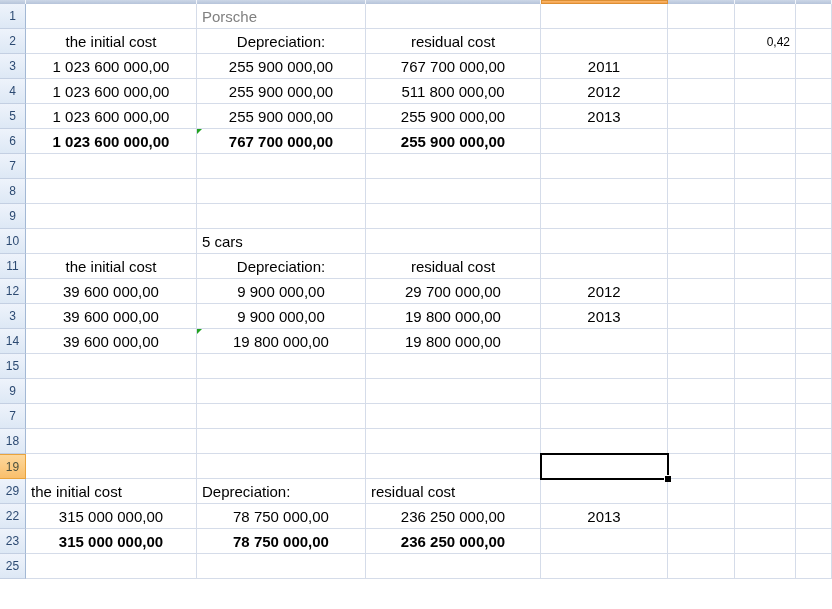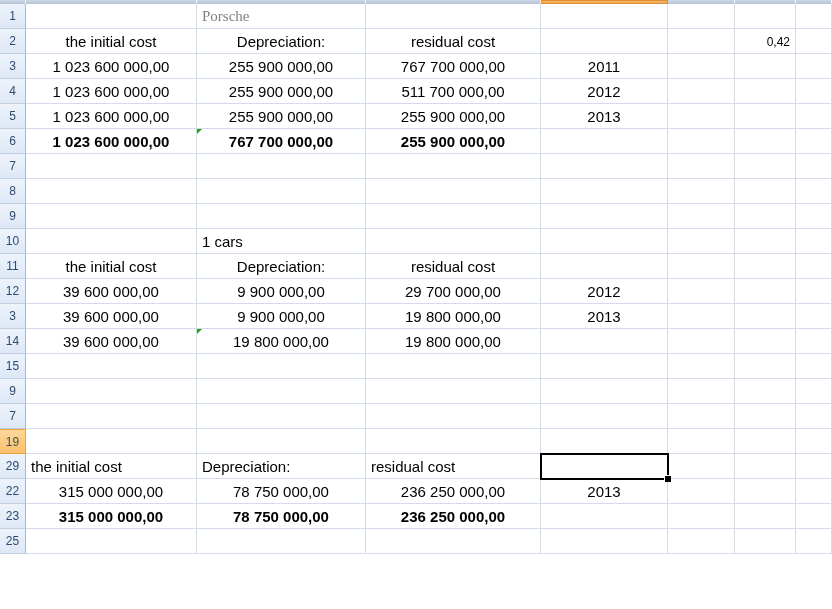--- a/index.html
+++ b/index.html
@@ -89,21 +89,21 @@
       <div class="strip-seg" style="width: 175px;"></div>
       <div class="strip-seg strip-sel" style="width: 127px;"></div>
       <div class="strip-seg" style="width: 67px;"></div>
       <div class="strip-seg" style="width: 61px;"></div>
       <div class="strip-seg" style="width: 36px;"></div>
     </div>
   <div id="grid-rows">
       <div class="row">
         <div class="rowhdr">1</div>
         <div class="cell" style="width: 171px;"></div>
-        <div class="cell l muted" style="width: 169px; font-family: Liberation Serif, serif;">
+        <div class="cell l muted" style="width: 169px;">
           <span>Porsche</span>
         </div>
         <div class="cell" style="width: 175px;"></div>
         <div class="cell" style="width: 127px;"></div>
         <div class="cell" style="width: 67px;"></div>
         <div class="cell" style="width: 61px;"></div>
         <div class="cell" style="width: 36px;"></div>
       </div>
       <div class="row">
         <div class="rowhdr">2</div>
@@ -143,21 +143,21 @@
       </div>
       <div class="row">
         <div class="rowhdr">4</div>
         <div class="cell c" style="width: 171px;">
           <span>1 023 600 000,00</span>
         </div>
         <div class="cell c" style="width: 169px;">
           <span>255 900 000,00</span>
         </div>
         <div class="cell c" style="width: 175px;">
-          <span>511 700 000,00</span>
+          <span>511 800 000,00</span>
         </div>
         <div class="cell c" style="width: 127px;">
           <span>2012</span>
         </div>
         <div class="cell" style="width: 67px;"></div>
         <div class="cell" style="width: 61px;"></div>
         <div class="cell" style="width: 36px;"></div>
       </div>
       <div class="row">
         <div class="rowhdr">5</div>
@@ -221,21 +221,21 @@
         <div class="cell" style="width: 175px;"></div>
         <div class="cell" style="width: 127px;"></div>
         <div class="cell" style="width: 67px;"></div>
         <div class="cell" style="width: 61px;"></div>
         <div class="cell" style="width: 36px;"></div>
       </div>
       <div class="row">
         <div class="rowhdr">10</div>
         <div class="cell" style="width: 171px;"></div>
         <div class="cell l" style="width: 169px;">
-          <span>1 cars</span>
+          <span>5 cars</span>
         </div>
         <div class="cell" style="width: 175px;"></div>
         <div class="cell" style="width: 127px;"></div>
         <div class="cell" style="width: 67px;"></div>
         <div class="cell" style="width: 61px;"></div>
         <div class="cell" style="width: 36px;"></div>
       </div>
       <div class="row">
         <div class="rowhdr">11</div>
         <div class="cell c" style="width: 171px;">
@@ -320,20 +320,30 @@
         <div class="cell" style="width: 171px;"></div>
         <div class="cell" style="width: 169px;"></div>
         <div class="cell" style="width: 175px;"></div>
         <div class="cell" style="width: 127px;"></div>
         <div class="cell" style="width: 67px;"></div>
         <div class="cell" style="width: 61px;"></div>
         <div class="cell" style="width: 36px;"></div>
       </div>
       <div class="row">
         <div class="rowhdr">7</div>
+        <div class="cell" style="width: 171px;"></div>
+        <div class="cell" style="width: 169px;"></div>
+        <div class="cell" style="width: 175px;"></div>
+        <div class="cell" style="width: 127px;"></div>
+        <div class="cell" style="width: 67px;"></div>
+        <div class="cell" style="width: 61px;"></div>
+        <div class="cell" style="width: 36px;"></div>
+      </div>
+      <div class="row">
+        <div class="rowhdr">18</div>
         <div class="cell" style="width: 171px;"></div>
         <div class="cell" style="width: 169px;"></div>
         <div class="cell" style="width: 175px;"></div>
         <div class="cell" style="width: 127px;"></div>
         <div class="cell" style="width: 67px;"></div>
         <div class="cell" style="width: 61px;"></div>
         <div class="cell" style="width: 36px;"></div>
       </div>
       <div class="row">
         <div class="rowhdr sel">19</div>

